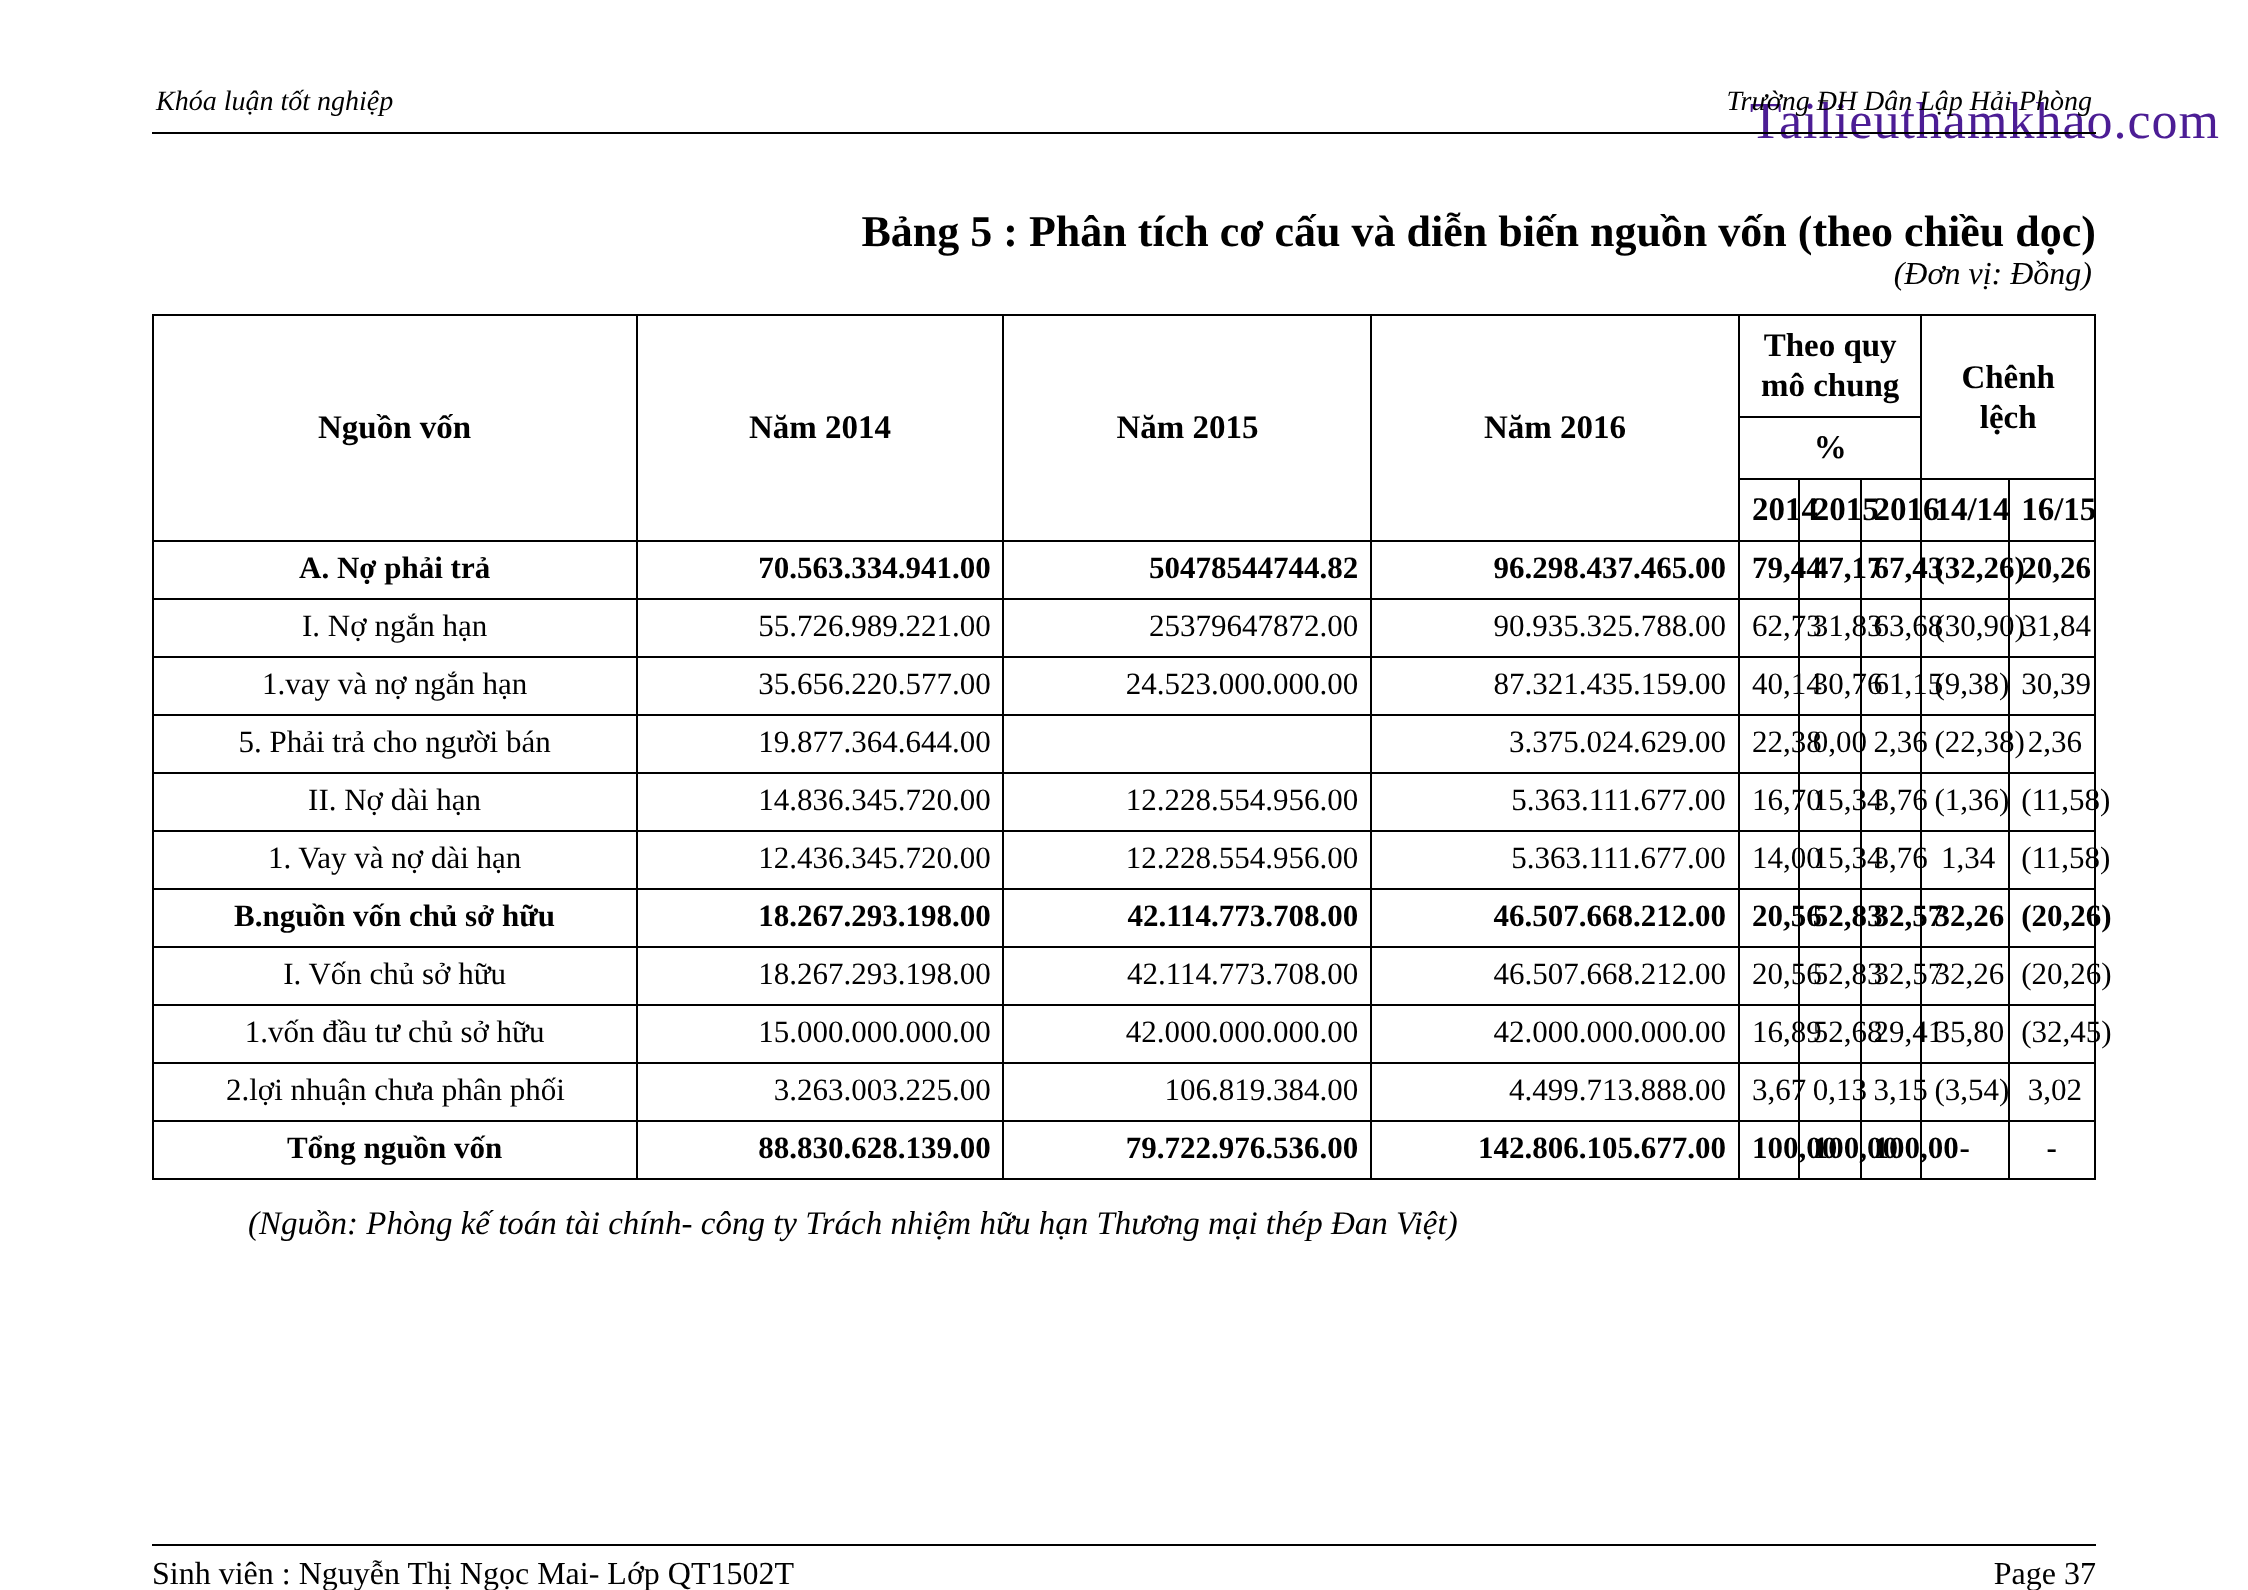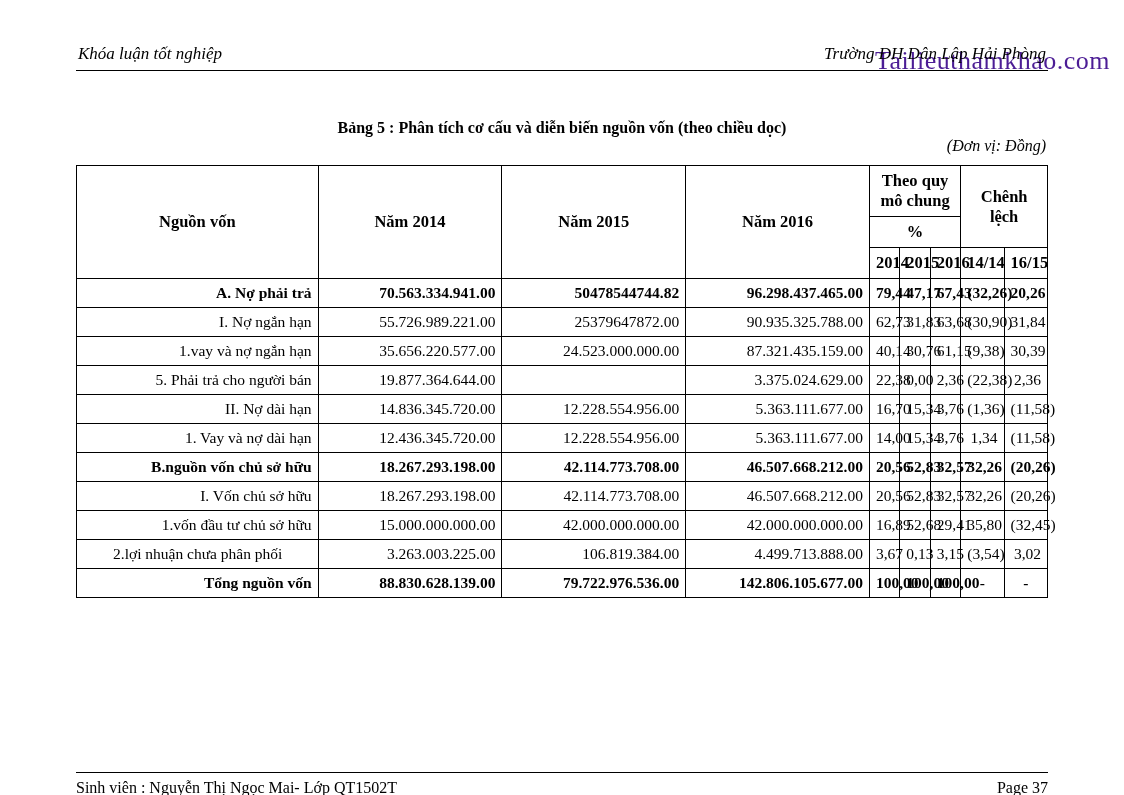--- a/index.html
+++ b/index.html
@@ -32,32 +32,32 @@
     letter-spacing: 0.5px;
     white-space: nowrap;
   }
   .header {
     position: relative;
     margin-top: 44px;
     display: flex;
     justify-content: space-between;
     align-items: baseline;
     font-style: italic;
-    font-size: 17px;
+    font-size: 14px;
     padding: 0 2px 6px 2px;
     border-bottom: 1px solid #000;
   }
   .header .left { font-weight: normal; }
   .header .right { font-weight: normal; }
 
   .table-title {
-    text-align: center;
+    text-align: right;
     font-weight: bold;
-    font-size: 16px;
-    margin-top: 48px;
+    font-size: 22px;
+    margin-top: 36px;
   }
   .unit {
     text-align: right;
     font-style: italic;
     font-size: 16px;
     padding-right: 2px;
   }
 
   table.data {
     border-collapse: collapse;
@@ -74,21 +74,21 @@
   table.data th {
     text-align: center;
     font-weight: bold;
     font-size: 16.5px;
   }
   th.col-name { width: 196px; }
   th.col-year { width: 146px; }
   th.col-pct  { width: 66px; }
   th.col-diff { width: 62px; }
 
-  td.name { text-align: right; white-space: nowrap; }
+  td.name { text-align: center; white-space: nowrap; }
   td.name.wrapped { white-space: normal; text-align: justify; padding-left: 36px; }
   td.num  { text-align: right; white-space: nowrap; }
   td.center { text-align: center; }
   tr.bold td { font-weight: bold; }
 
   .source {
     margin-top: 12px;
     font-style: italic;
     font-size: 16.5px;
     padding-left: 48px;
@@ -262,19 +262,20 @@
           <td class="num">142.806.105.677.00</td>
           <td class="num">100,00</td>
           <td class="num">100,00</td>
           <td class="num">100,00</td>
           <td class="center">-</td>
           <td class="center">-</td>
         </tr>
       </tbody>
   </table>
 
+  <div class="source">(Nguồn: Phòng kế toán tài chính- công ty Trách nhiệm hữu hạn Thương mại thép Đan Việt)</div>
 
   <div class="footer">
     <div class="fl">Sinh viên : Nguyễn Thị Ngọc Mai- Lớp QT1502T</div>
     <div class="fr">Page 37</div>
   </div>
 
 </div>
 
 </body></html>

